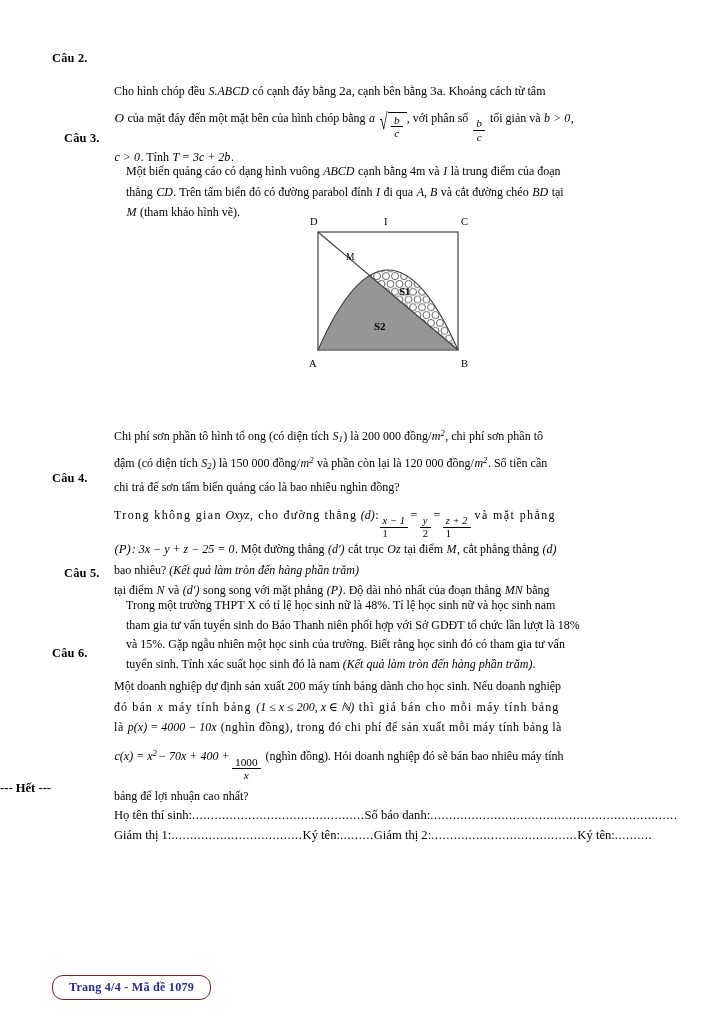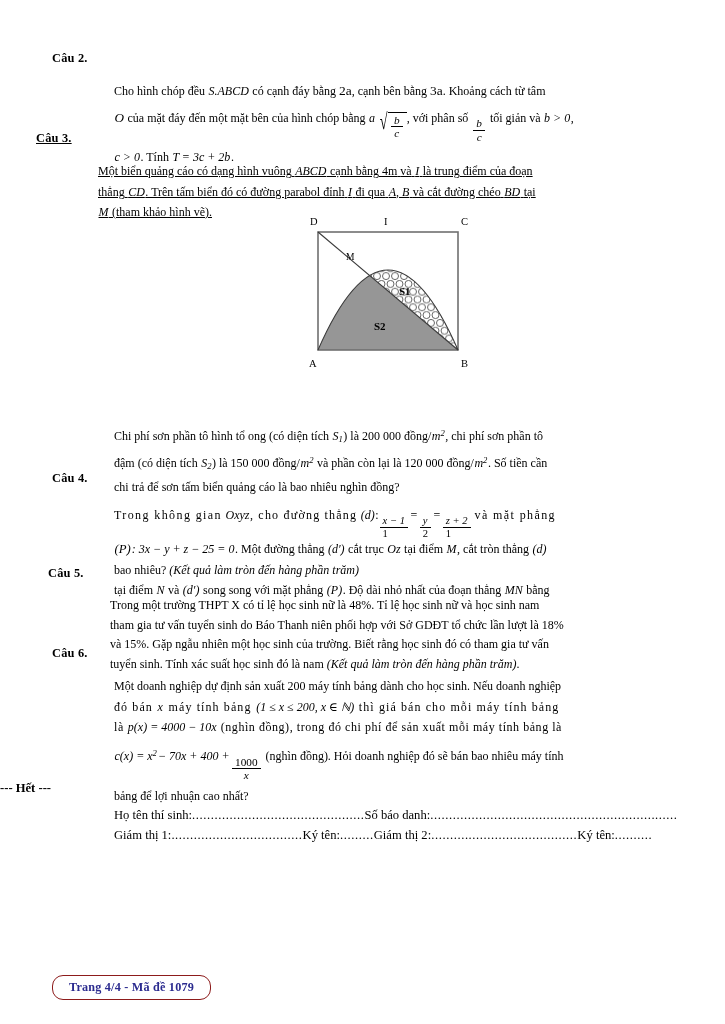--- a/index.html
+++ b/index.html
@@ -190,21 +190,21 @@
         <span>tối giản và</span>
         <span class="mi">b &gt; 0</span><span>,</span>
       </p>
       <p style="margin-top:4px;">
         <span class="mi">c &gt; 0</span><span>. Tính</span>
         <span class="mi">T = 3c + 2b</span><span>.</span>
       </p>
     </div>
   </div>
 
-  <div class="qrow" style="left:36px; top:130px; width:625px;text-decoration:underline;">
+  <div class="qrow" style="left:64px; top:130px; width:625px;">
     <div class="qlabel">Câu 3.</div>
     <div class="qbody">
       <p>
         <span>Một biển quảng cáo có dạng hình vuông</span>
         <span class="mi">ABCD</span>
         <span>cạnh bằng</span>
         <span class="mn">4m</span>
         <span>và</span>
         <span class="mi">I</span>
         <span>là trung điểm của đoạn</span>
@@ -317,41 +317,41 @@
             <span class="den mn">1</span>
           </span>
         <span style="letter-spacing:1.4px;">và mặt phẳng</span>
       </p>
       <p>
         <span class="mi" style="font-size:1.06em">(P)</span><span class="mi">: 3x − y + z − 25 = 0</span><span>. Một đường thẳng</span>
         <span class="mi">(d′)</span>
         <span>cắt trục</span>
         <span class="mi">Oz</span>
         <span>tại điểm</span>
-        <span class="mi">M</span><span>, cắt tròn thẳng</span>
+        <span class="mi">M</span><span>, cắt phẳng thẳng</span>
         <span class="mi">(d)</span>
       </p>
       <p>
         <span>bao nhiêu?</span>
         <span class="ital">(Kết quả làm tròn đến hàng phần trăm)</span>
       </p>
       <p>
         <span>tại điểm</span>
         <span class="mi">N</span>
         <span>và</span>
         <span class="mi">(d′)</span>
         <span>song song với mặt phẳng</span>
         <span class="mi">(P)</span><span>. Độ dài nhỏ nhất của đoạn thẳng</span>
         <span class="mi">MN</span>
         <span>bằng</span>
       </p>
     </div>
   </div>
 
-  <div class="qrow" style="left:48px; top:565px; width:625px;">
+  <div class="qrow" style="left:64px; top:565px; width:625px;">
     <div class="qlabel">Câu 5.</div>
     <div class="qbody" style="line-height:19.5px;">
       <p>
         <span>Trong một trường THPT X có tỉ lệ học sinh nữ là</span>
         <span class="mn">48%</span><span>. Tỉ lệ học sinh nữ và học sinh nam</span>
       </p>
       <p>
         <span>tham gia tư vấn tuyển sinh do Báo Thanh niên phối hợp với Sở GDĐT tổ chức lần lượt là</span>
         <span class="mn">18%</span>
       </p>

